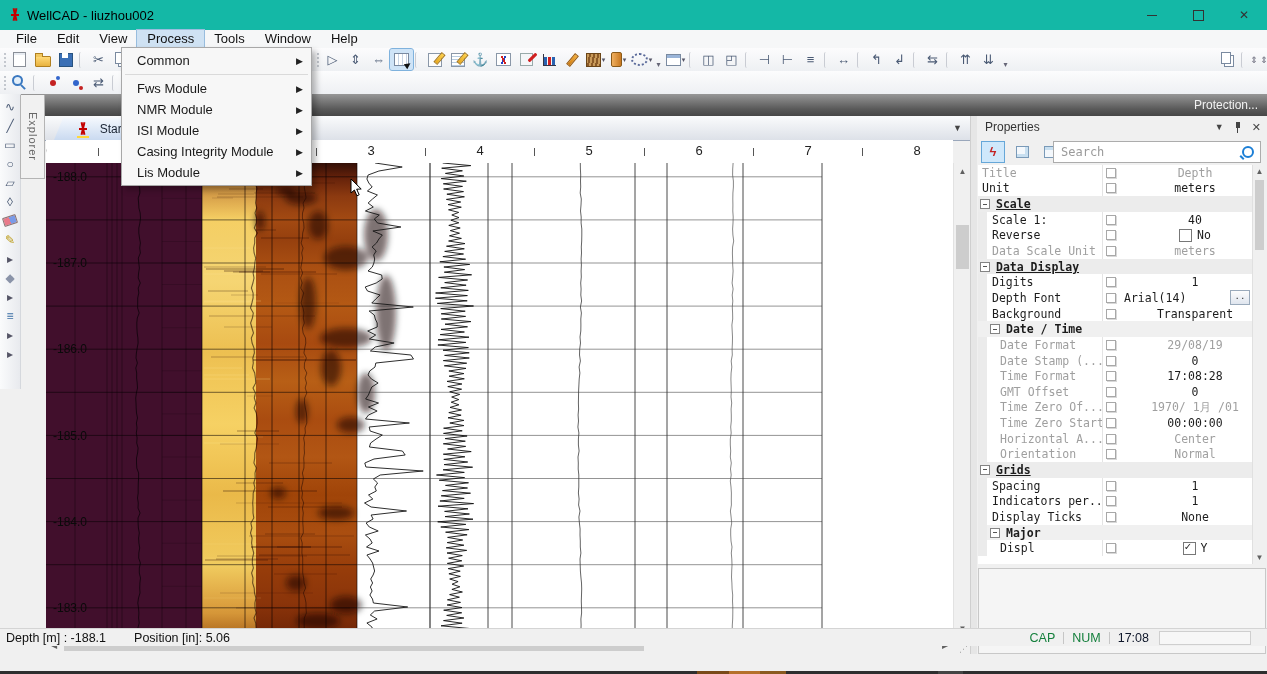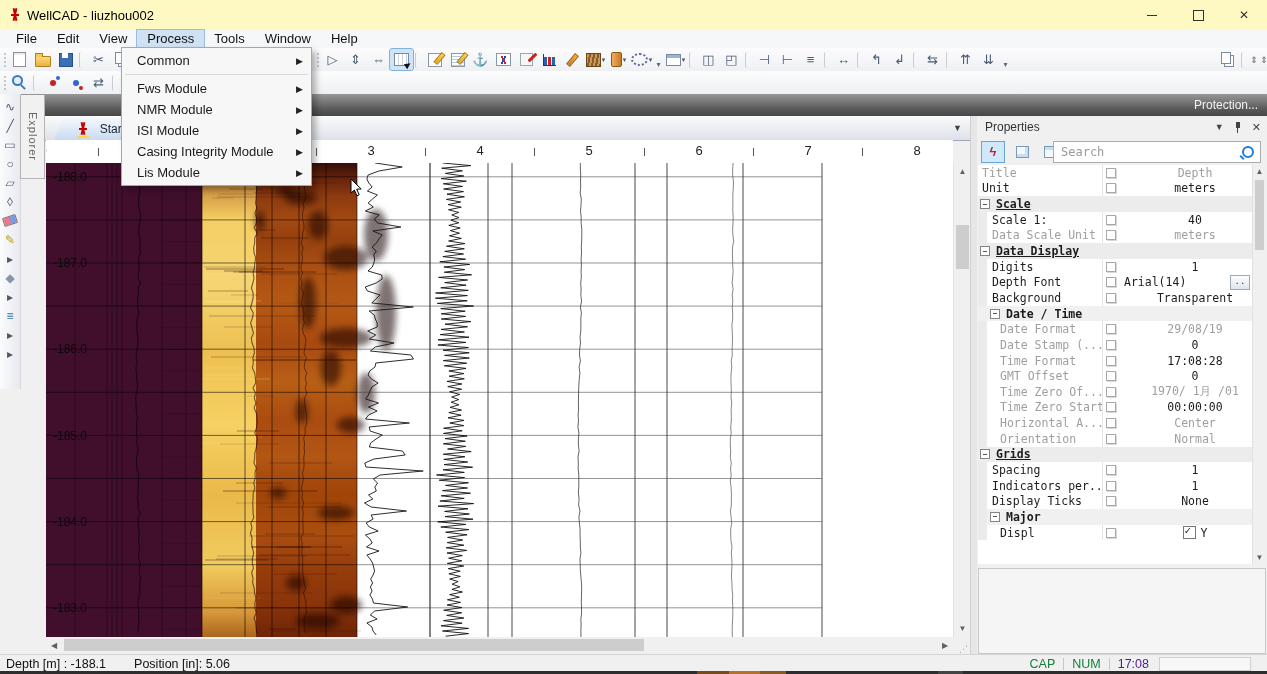--- a/index.html
+++ b/index.html
@@ -1,20 +1,20 @@
 <!DOCTYPE html>
 <html><head>
 <meta charset="utf-8">
 <style>
   html,body{margin:0;padding:0;background:#888;}
   #app{position:relative;width:1267px;height:674px;background:#f0f0f0;overflow:hidden;
        font-family:"Liberation Sans",sans-serif;font-size:13px;color:#111;
        -webkit-font-smoothing:antialiased;}
   
-  #titlebar{position:absolute;left:0;top:0;width:100%;height:30px;background:#fef9c3;display:flex;align-items:center;}
+  #titlebar{position:absolute;left:0;top:0;width:100%;height:30px;background:#14b8a6;display:flex;align-items:center;}
   .logo{width:12px;height:14px;position:relative;flex:none;margin:0 6px 0 9px;}
   .logo::before,.logo::after{content:"";position:absolute;top:0;bottom:1px;left:5px;width:2px;background:#c40000;}
   .logo::before{transform:rotate(13deg);}
   .logo::after{transform:rotate(-13deg);}
   .logo i{position:absolute;left:2px;right:2px;top:6px;height:2px;background:#c40000;}
   .logo u{position:absolute;left:0;right:0;bottom:-2px;height:2px;background:#ffd83a;}
   #title-text{font-size:13px;color:#000;}
   #wincontrols{position:absolute;right:0;top:0;height:30px;display:flex;}
   .wbtn{width:46px;height:30px;display:flex;align-items:center;justify-content:center;color:#333;font-size:12px;}
   .wbtn .min{width:10px;height:1px;background:#333;}
@@ -156,27 +156,27 @@
   .k-cbchecked .cbx{display:inline-block;}
   .k-cbchecked .cbx::before{content:"✓";position:absolute;top:-3px;left:1px;font-size:11px;color:#222;}
   .dots{display:none;margin-left:auto;margin-right:16px;width:18px;height:13px;border:1px solid #9aaabb;background:linear-gradient(#fdfdfd,#dfe5ee);font-size:9px;line-height:11px;text-align:center;color:#333;flex:none;}
   .k-dots .dots{display:block;}
   #gridscroll{position:absolute;right:1px;top:49px;width:13px;height:399px;background:#f0f0f0;border-left:1px solid #e0e0e0;}
   #gridscroll .arr{width:13px;height:13px;}
   #gridscroll .up{top:0;left:0;} #gridscroll .dn{bottom:0;left:0;}
   #gridscroll .thumb{left:2px;top:15px;width:9px;height:70px;}
   #descbox{position:absolute;left:1px;top:452px;width:286px;height:84px;background:#f5f5f5;border:1px solid #c8c8c8;}
   
-  #statusbar{position:absolute;left:0;top:654px;width:100%;height:17px;background:#f0f0f0;border-top:1px solid #d4d4d4;display:flex;align-items:center;font-size:12.5px;color:#111;}
+  #statusbar{position:absolute;left:0;top:628px;width:100%;height:17px;background:#f0f0f0;border-top:1px solid #d4d4d4;display:flex;align-items:center;font-size:12.5px;color:#111;}
   #status-depth{margin-left:6px;}
   #status-pos{margin-left:28px;}
   #statusright{position:absolute;right:16px;top:0;height:17px;display:flex;align-items:center;}
   .ssep{width:1px;height:12px;background:#c6c6c6;margin:0 8px;}
   .skey{color:#15803d;}
-  #status-time{color:#4c1d95;}
+  #status-time{color:#0f172a;}
   #status-box{width:90px;height:12px;border:1px solid #cfcfcf;background:#f7f7f7;margin-left:10px;}
   #bottomstrip{position:absolute;left:0;top:671px;width:100%;height:3px;background:linear-gradient(90deg,#2e2e2e 0 55%,#7a4a18 55% 57.5%,#b5702a 57.5% 60%,#8a5a20 60% 62%,#2e2e2e 62% 74%,#444 74% 76%,#2e2e2e 76% 100%);}
   
   #procmenu{position:absolute;left:121px;top:47px;width:189px;background:#f7f7f7;border:1px solid #a8a8a8;box-shadow:4px 4px 6px rgba(0,0,0,.28);z-index:50;list-style:none;margin:0;padding:2px 0;}
   #procmenu li{height:21px;display:flex;align-items:center;justify-content:space-between;padding:0 8px 0 15px;font-size:13px;color:#1a1a1a;}
   #procmenu li .marrow{font-size:9px;color:#222;}
   #procmenu li.k-msep{height:1px;background:#dadada;margin:3px 3px;padding:0;}
 </style>
 </head>
 <body>
@@ -793,20 +793,32 @@
             <span class="pname">Scale 1:</span>
           </span>
           <span class="picbox">
             <span class="pic"></span>
           </span>
           <span class="pval">
             <span class="pvt">40</span>
           </span>
         </div>
 
+        <div class="prow k-prop k-i1 k-cb">
+          <span class="pnamebox">
+            <span class="pname">Reverse</span>
+          </span>
+          <span class="picbox">
+            <span class="pic"></span>
+          </span>
+          <span class="pval">
+            <span class="cbx"></span>
+            <span class="pvt">No</span>
+          </span>
+        </div>
 
 
         <div class="prow k-prop k-i1 k-ngray k-vgray">
           <span class="pnamebox">
             <span class="pname">Data Scale Unit</span>
           </span>
           <span class="picbox">
             <span class="pic"></span>
           </span>
           <span class="pval">

